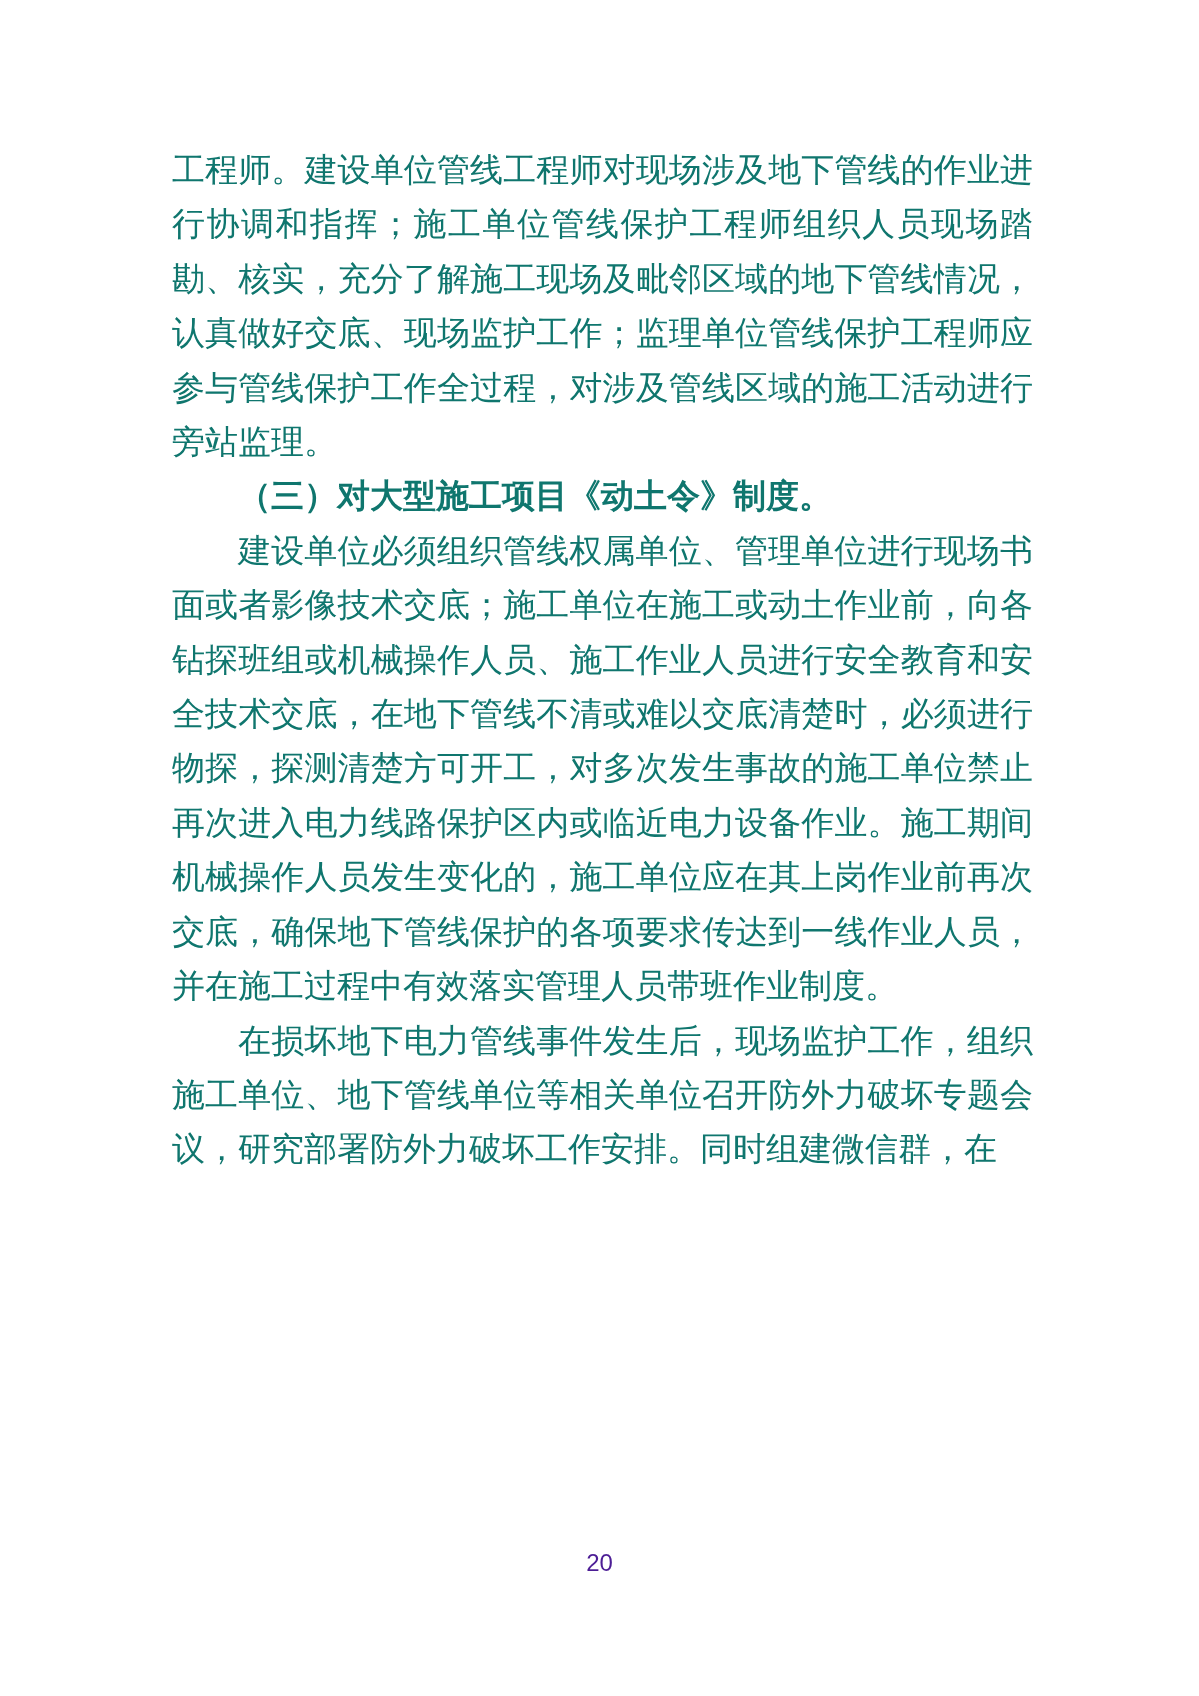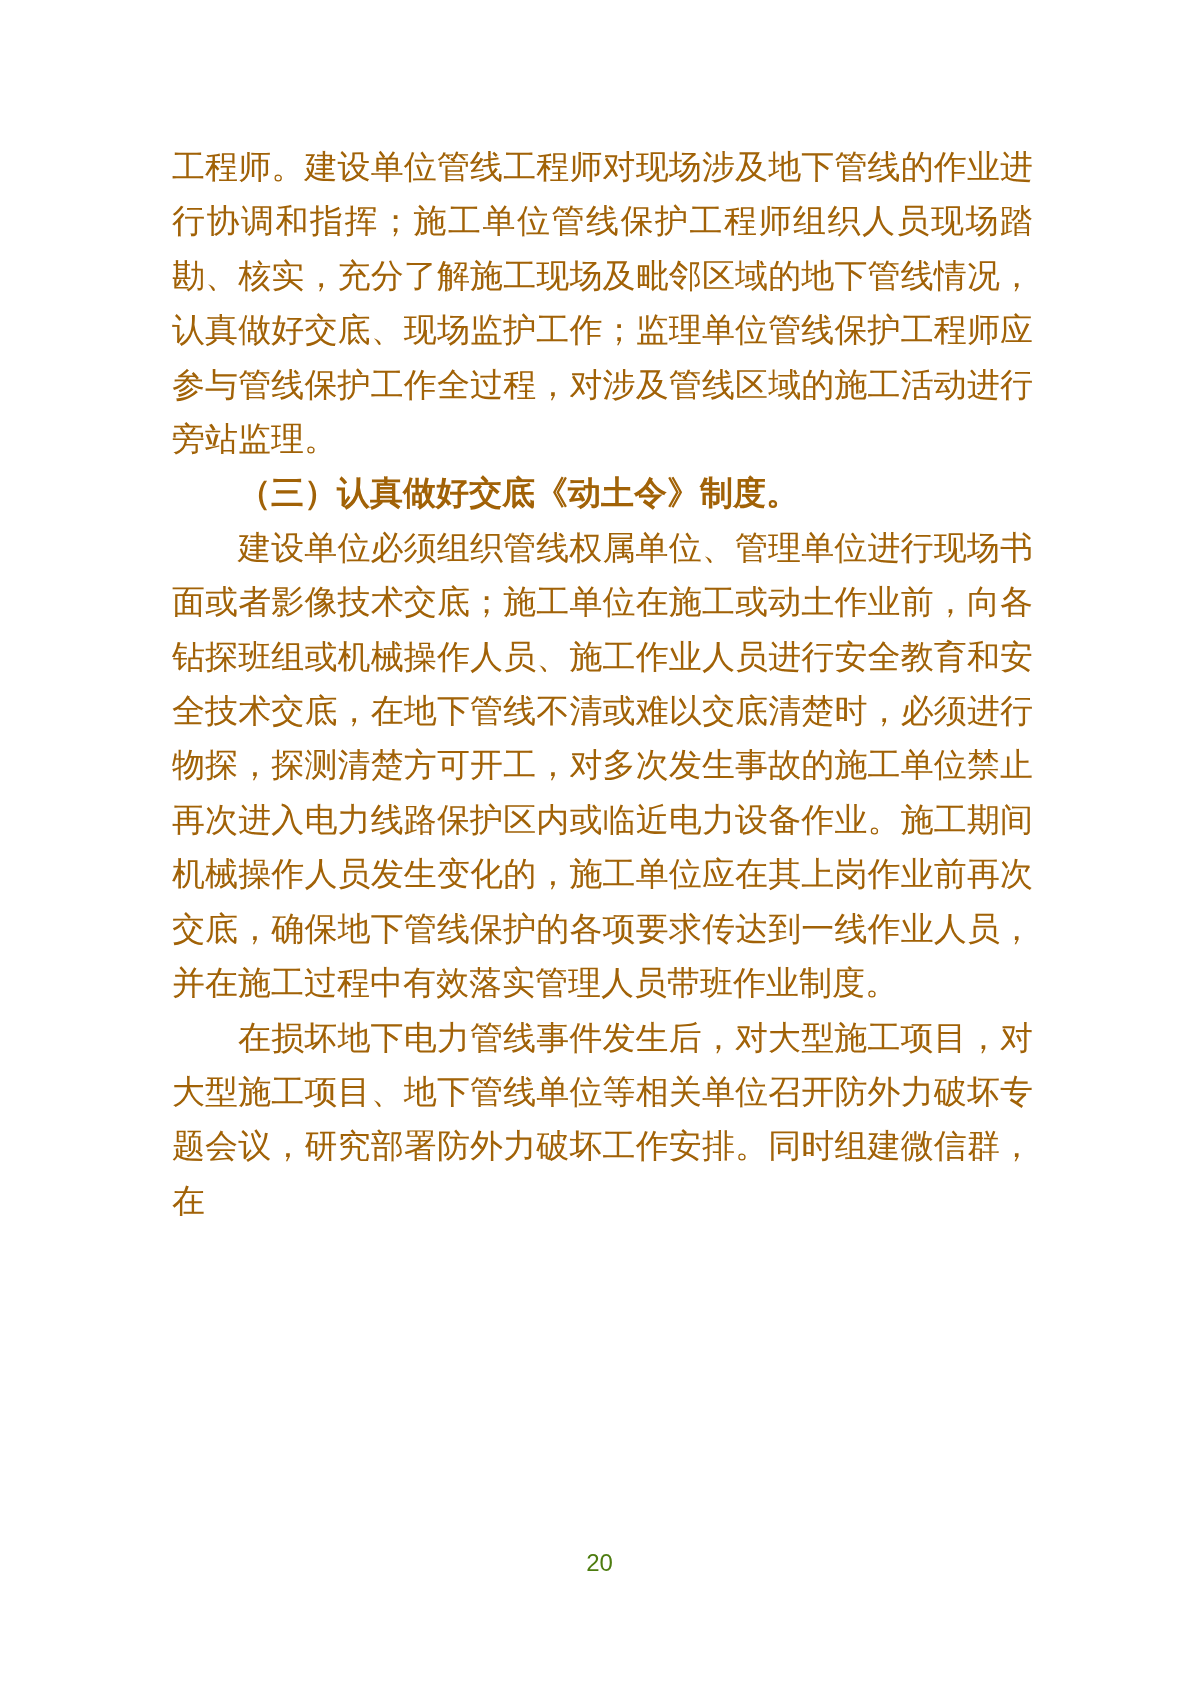--- a/index.html
+++ b/index.html
@@ -27,53 +27,52 @@
     position: absolute;
     left: 172px;
     top: 143px;
     width: 861px;
   }
   .content p {
     margin: 0;
     padding: 0;
     font-size: 33px;
     line-height: 54.4px;
-    color: #a16207;
+    color: #0f766e;
     text-align: justify;
     text-justify: inter-character;
     line-break: strict;
     letter-spacing: 0;
-    font-family: Liberation Mono, monospace;
   }
   .para-indent {
     text-indent: 2em;
   }
   .para-noindent {
     text-indent: 0;
   }
   .heading {
     font-weight: bold;
     text-indent: 2em;
   }
   .page-number {
     position: absolute;
     top: 1548px;
     left: 0;
     width: 100%;
     text-align: center;
     font-size: 24px;
     line-height: 30px;
-    color: #4d7c0f;
+    color: #4c1d95;
     font-family: "Liberation Sans", sans-serif;
   }
 </style>
 </head>
 <body>
 
 <div class="page">
   <div class="content">
     <p class="para-noindent">工程师。建设单位管线工程师对现场涉及地下管线的作业进行协调和指挥；施工单位管线保护工程师组织人员现场踏勘、核实，充分了解施工现场及毗邻区域的地下管线情况，认真做好交底、现场监护工作；监理单位管线保护工程师应参与管线保护工作全过程，对涉及管线区域的施工活动进行旁站监理。</p>
-    <p class="heading">（三）认真做好交底《动土令》制度。</p>
+    <p class="heading">（三）对大型施工项目《动土令》制度。</p>
     <p class="para-indent">建设单位必须组织管线权属单位、管理单位进行现场书面或者影像技术交底；施工单位在施工或动土作业前，向各钻探班组或机械操作人员、施工作业人员进行安全教育和安全技术交底，在地下管线不清或难以交底清楚时，必须进行物探，探测清楚方可开工，对多次发生事故的施工单位禁止再次进入电力线路保护区内或临近电力设备作业。施工期间机械操作人员发生变化的，施工单位应在其上岗作业前再次交底，确保地下管线保护的各项要求传达到一线作业人员，并在施工过程中有效落实管理人员带班作业制度。</p>
-    <p class="para-indent">在损坏地下电力管线事件发生后，对大型施工项目，对大型施工项目、地下管线单位等相关单位召开防外力破坏专题会议，研究部署防外力破坏工作安排。同时组建微信群，在</p>
+    <p class="para-indent">在损坏地下电力管线事件发生后，现场监护工作，组织施工单位、地下管线单位等相关单位召开防外力破坏专题会议，研究部署防外力破坏工作安排。同时组建微信群，在</p>
   </div>
   <div class="page-number">20</div>
 </div>
 
 </body></html>

